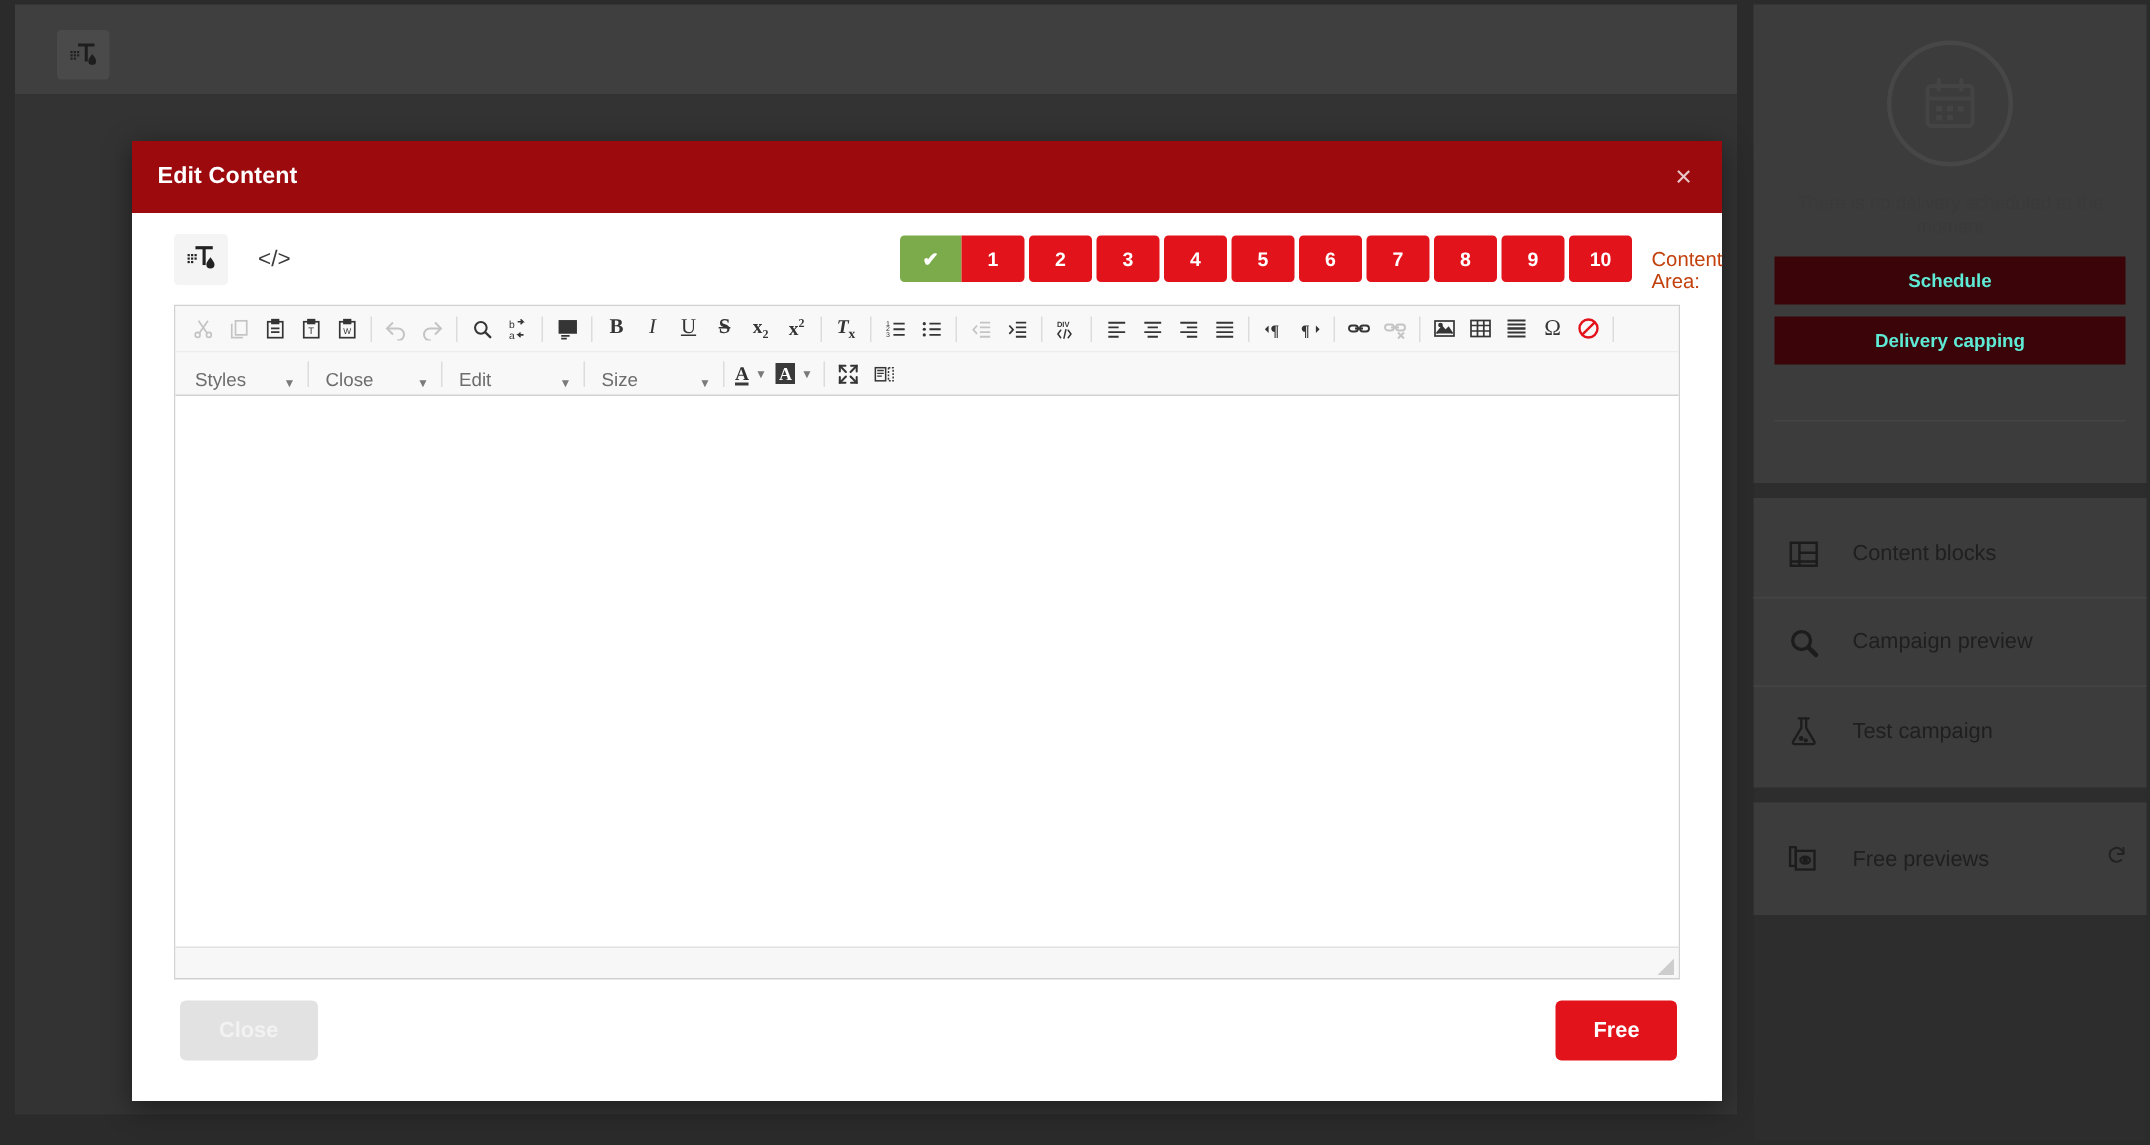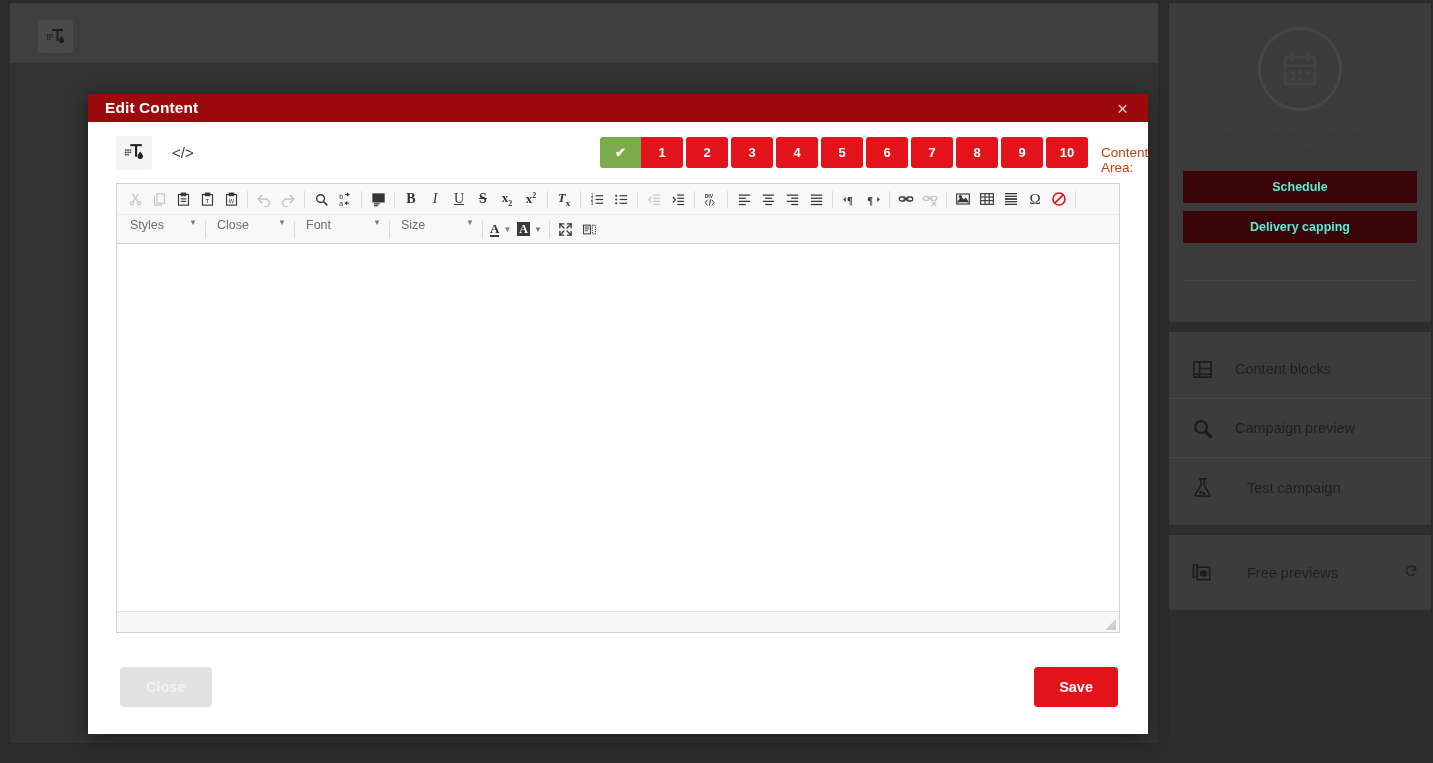--- a/index.html
+++ b/index.html
@@ -82,41 +82,41 @@
   }
 
   .side-menu { background: #3c3c3c; margin-bottom: 10px; padding: 8px 0; }
   .side-item {
     display: flex; align-items: center;
     height: 59px;
     padding: 0 12px 0 22px;
     border-bottom: 1px solid #444444;
     cursor: pointer;
   }
-  .side-item:last-child { border-bottom: none; gap: 12px; }
+  .side-item:last-child { border-bottom: none; }
   .side-item .si-icon {
     width: 34px; color: #1c1c1c; display: flex; align-items: center;
   }
   .side-item .si-label {
     flex: 1;
     color: #1f1f1f;
     font-size: 14.5px;
     padding-left: 10px;
   }
   .side-item .si-refresh { color: #1f1f1f; opacity: .85; }
 
   
   #modal {
     position: absolute; left: 88px; top: 94px;
     width: 1060px; height: 640px;
     background: #ffffff;
     box-shadow: 0 4px 18px rgba(0,0,0,.45);
   }
   #modal-header {
-    height: 28px; background: #9c0a0e;
+    height: 48px; background: #9c0a0e;
     display: flex; align-items: center;
     padding: 0 14px 0 17px;
     color: #ffffff;
     gap: 12px;
   }
   #modal-title { font-size: 15.5px; font-weight: bold; flex: 1; letter-spacing: .1px; }
   #modal-close {
     background: none; border: none; color: #e9c9c9;
     font-size: 19px; line-height: 1; cursor: pointer;
     padding: 2px 6px; font-family: "Liberation Sans", sans-serif;
@@ -191,21 +191,21 @@
     background: none; border: none; cursor: pointer;
     color: #353535;
   }
   .tb-btn.dim { color: #c4c4c4; cursor: default; }
   .tb-btn.red { color: #e3131b; }
   .tb-sep {
     width: 1px; height: 17px; background: #dcdcdc;
     margin: 0 4px;
   }
   .tb-combo {
-    display: flex; align-items: flex-start; justify-content: space-between;
+    display: flex; align-items: flex-end; justify-content: space-between;
     height: 22px; min-width: 58px;
     padding: 0 4px 0 7px;
     font-size: 12.5px; color: #6d6d6d;
     cursor: pointer;
   }
   .tb-combo .caret {
     font-size: 8px; color: #7a7a7a; margin-left: 10px;
   }
   .color-btn {
     display: flex; align-items: center;
@@ -646,21 +646,21 @@
         <span>Styles</span>
         <span class="caret">▼</span>
       </div>
       <span class="tb-sep"></span>
       <div class="tb-combo" style="width:80px">
         <span>Close</span>
         <span class="caret">▼</span>
       </div>
       <span class="tb-sep"></span>
       <div class="tb-combo" style="width:86px">
-        <span>Font</span>
+        <span>Edit</span>
         <span class="caret">▼</span>
       </div>
       <span class="tb-sep"></span>
       <div class="tb-combo" style="width:84px">
         <span>Size</span>
         <span class="caret">▼</span>
       </div>
       <span class="tb-sep"></span>
       <button class="color-btn">
         <span style="font-size:13px;font-weight:bold;border-bottom:2.5px solid #3a3a3a;line-height:13px;font-family:'Liberation Serif',serif">A</span>
@@ -696,15 +696,15 @@
 
     <div id="editor-body" contenteditable="true" style=""></div>
 
     <div id="editor-status">
       <div id="resize-grip"></div>
     </div>
   </div>
 
   <div id="modal-footer">
     <button id="close-button">Close</button>
-    <button id="save-button">Save</button>
+    <button id="save-button">Free</button>
   </div>
 </div>
 
 </body></html>

